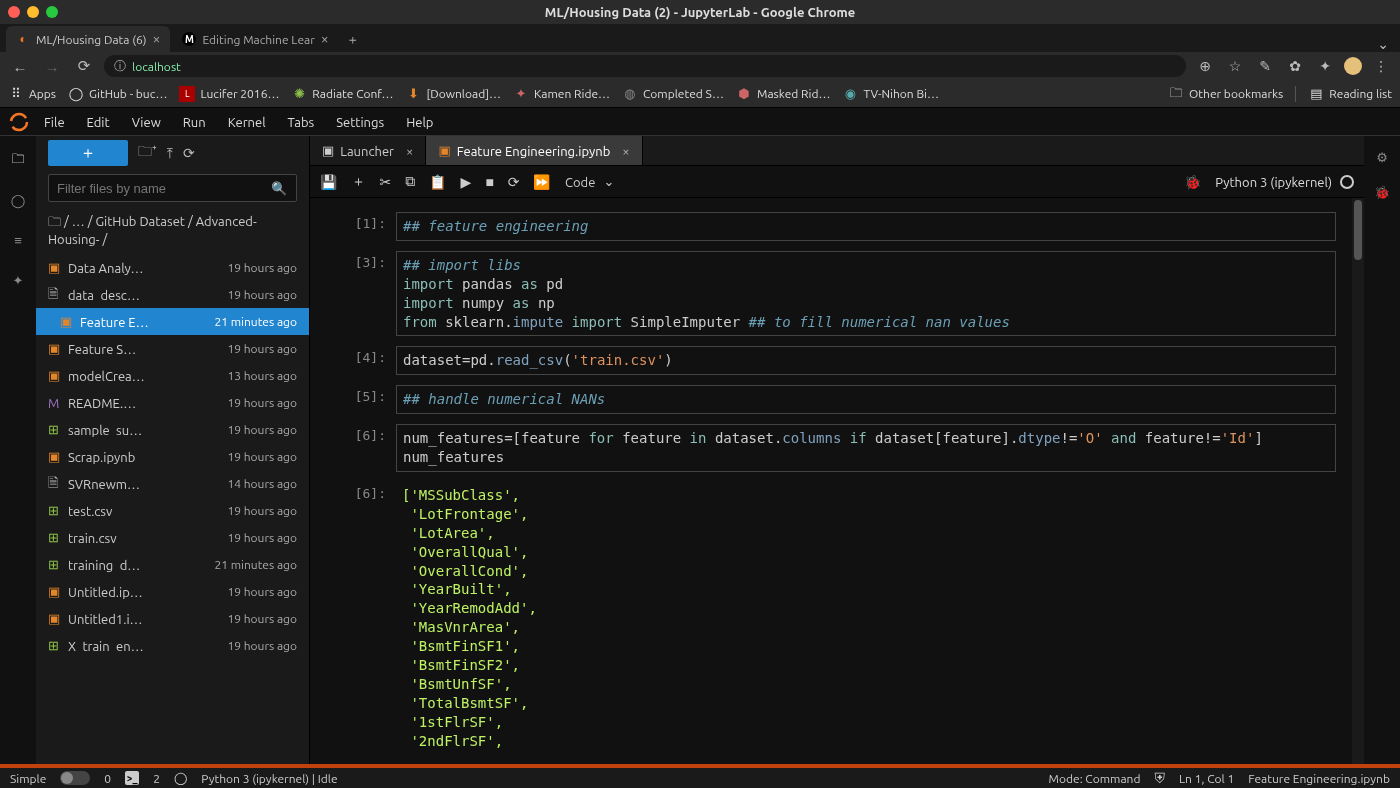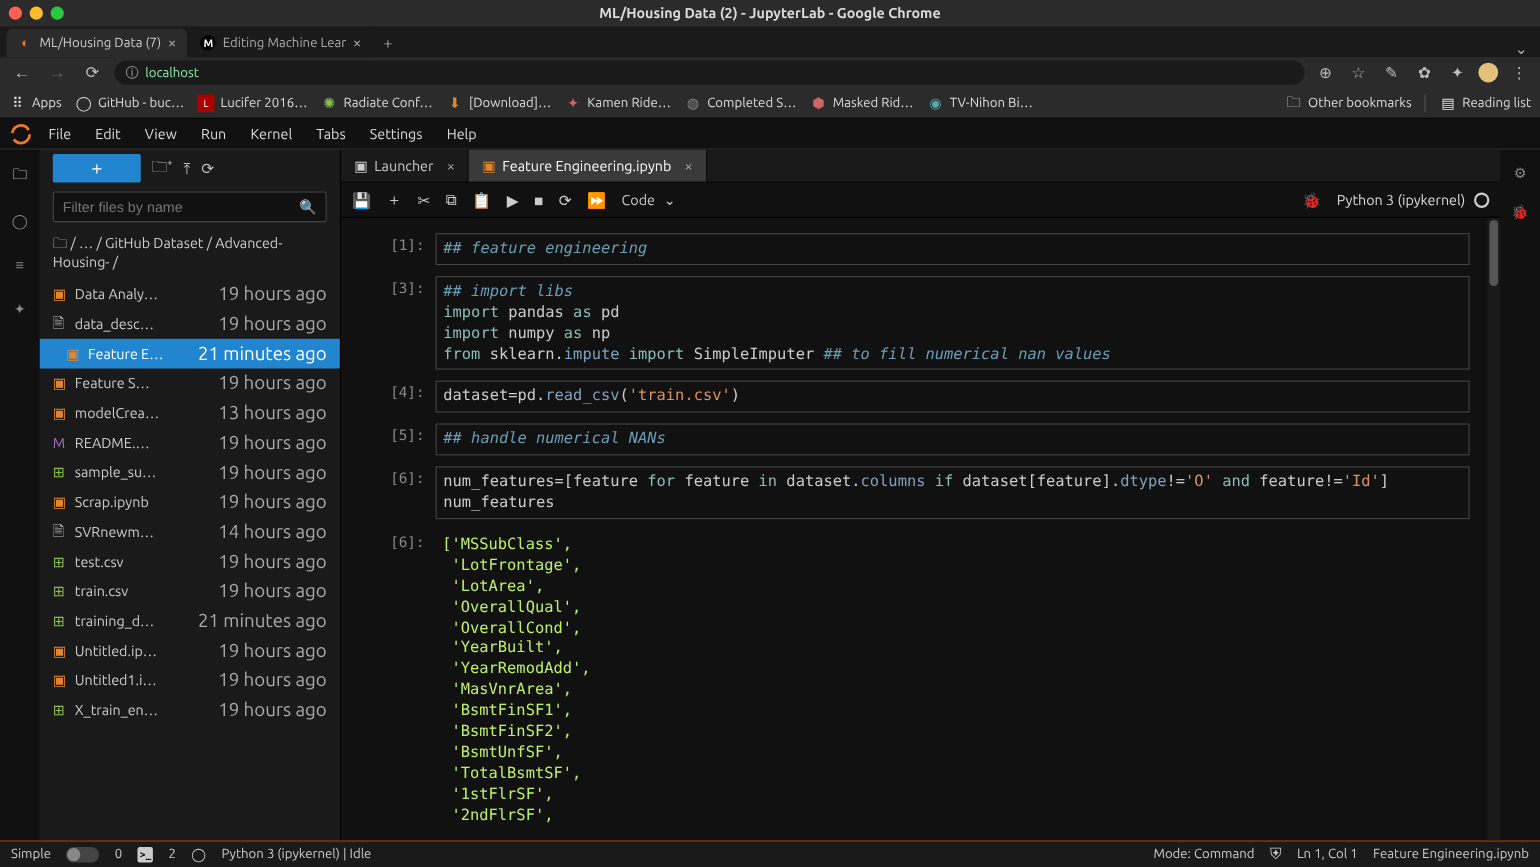--- a/index.html
+++ b/index.html
@@ -60,21 +60,21 @@
 .fb-bread { padding: 6px 12px; font-size:13px; color:#ccc; line-height:1.4;}
 .fb-header { display:flex; padding: 6px 12px; border-top:1px solid #333; border-bottom:1px solid #333; font-size:13px;}
 .fb-header .name { flex:1; font-weight:600;}
 .fb-header .sort-arrow { margin-left:6px; font-size:10px;}
 .fb-header .mod { font-weight:600;}
 .fb-list { flex:1; overflow:auto;}
 .fb-row { display:flex; align-items:center; height:27px; padding: 0 12px; font-size:13px;}
 .fb-row.selected { background:#2185d0; color:#fff;}
 .fb-row .icon { width:20px; display:inline-flex;}
 .fb-row .fname { flex:1; white-space:nowrap; overflow:hidden; text-overflow:ellipsis;}
-.fb-row .ftime { color:#aaa; font-size:17px; white-space:nowrap; margin-left:8px;}
+.fb-row .ftime { color:#aaa; font-size:12px; white-space:nowrap; margin-left:8px;}
 .fb-row.selected .ftime { color:#fff; }
 .fb-row .dot { width:6px; height:6px; border-radius:50%; background:#2185d0; margin-right:6px; display:none;}
 .fb-row.dirty .dot { display:inline-block; }
 
 
 .work { flex:1; display:flex; flex-direction:column; background:#111;}
 .doctabs { height: 30px; display:flex; background:#1a1a1a; border-bottom:1px solid #000;}
 .doctab { display:flex; align-items:center; gap:6px; padding:0 12px; font-size:13px; border-right:1px solid #000;}
 .doctab.active { background:#3a3a3a; color:#fff;}
 .doctab .dclose { color:#aaa; font-size:13px; margin-left:6px;}
@@ -100,21 +100,21 @@
 
 
 .rightbar { width:36px; background:#111; display:flex; flex-direction:column; align-items:center; padding-top:14px; gap:20px;}
 .rightbar .aicon { color:#888; }
 
 
 .fake-scroll { width:12px; background:#1a1a1a; position:relative;}
 .fake-thumb { position:absolute; top:2px; left:2px; right:2px; height:60px; background:#555; border-radius:4px;}
 
 
-.statusbar { height:24px; background:#1a1a1a; border-top:1px solid #c2410c; display:flex; align-items:center; padding:0 10px; font-size:12px; color:#ccc; gap:14px;}
+.statusbar { height:24px; background:#1a1a1a; border-top:4px solid #c2410c; display:flex; align-items:center; padding:0 10px; font-size:12px; color:#ccc; gap:14px;}
 .statusbar .toggle { width:30px; height:14px; background:#444; border-radius:7px; position:relative;}
 .statusbar .toggle .knob { width:12px;height:12px;background:#888;border-radius:50%;position:absolute;top:1px;left:1px;}
 .statusbar .sbspacer { flex:1;}
 .sb-term { width:14px;height:14px;background:#ccc;color:#000;display:inline-flex;align-items:center;justify-content:center;font-size:10px;font-weight:700;border-radius:2px;}
 .sb-shield { font-size:14px;}
 
 .nb-orange { color:#e5852a;}
 .nb-green { color:#8dc149;}
 .nb-purple { color:#a074c4;}
 .nb-file  { color:#bbb;}
@@ -128,21 +128,21 @@
     <div class="tl red"></div>
     <div class="tl yellow"></div>
     <div class="tl green"></div>
   </div>
   <div class="titlebar-title">ML/Housing Data (2) - JupyterLab - Google Chrome</div>
 </div>
 
 <div class="tabstrip">
   <div class="tab active">
     <span class="favicon" style="color:#f37626;">◐</span>
-    <span>ML/Housing Data (7)</span>
+    <span>ML/Housing Data (6)</span>
     <span class="close">×</span>
   </div>
   <div class="tab inactive">
     <span class="favicon" style="background:#000;color:#fff;border-radius:50%;font-size:10px;font-weight:700;">M</span>
     <span>Editing Machine Lear</span>
     <span class="close">×</span>
   </div>
   <div class="newtab">＋</div>
   <div style="flex:1"></div>
   <div class="toolbar-icon">⌄</div>

